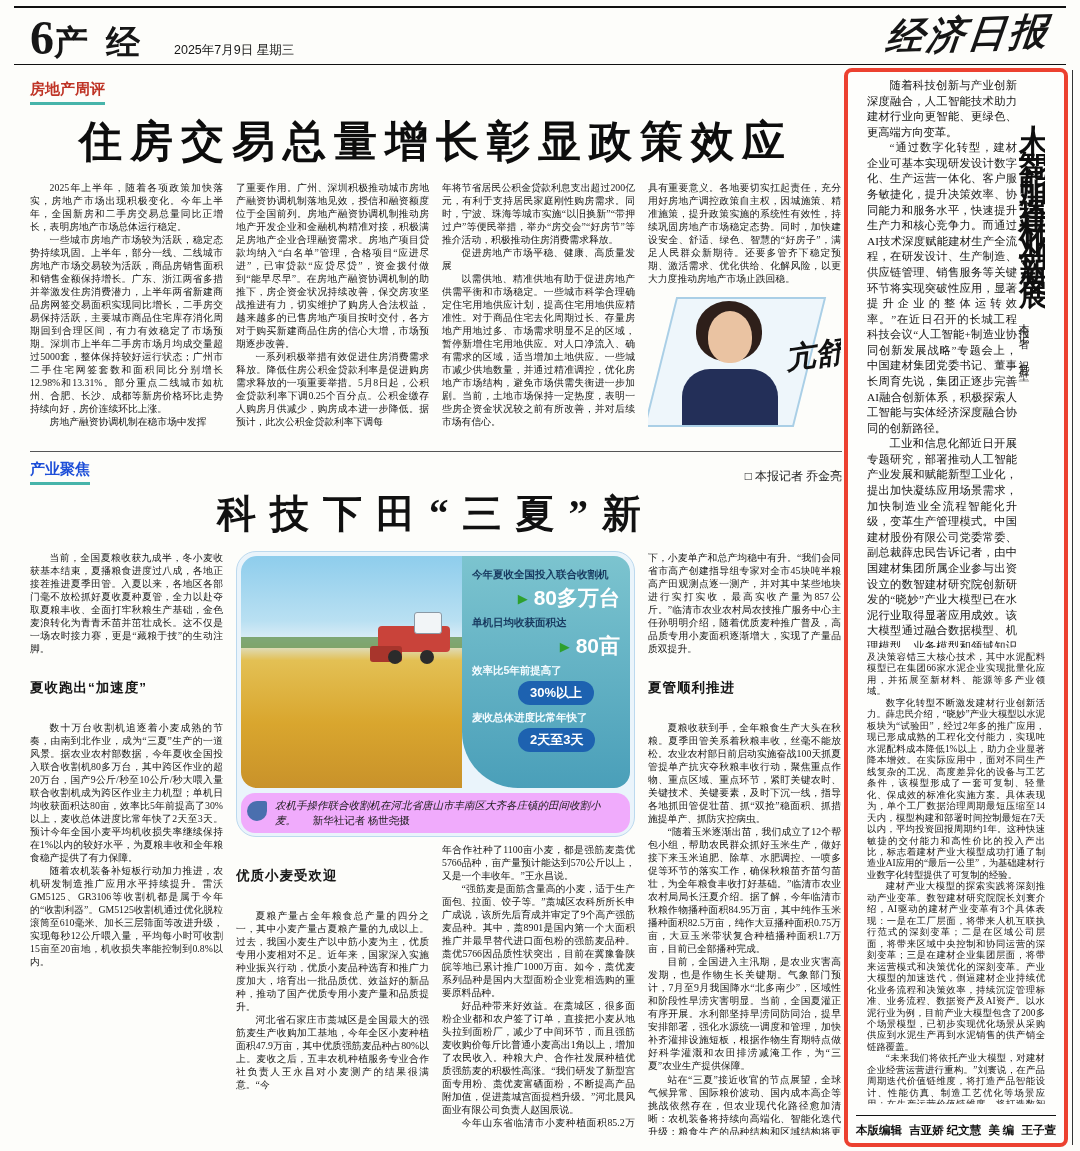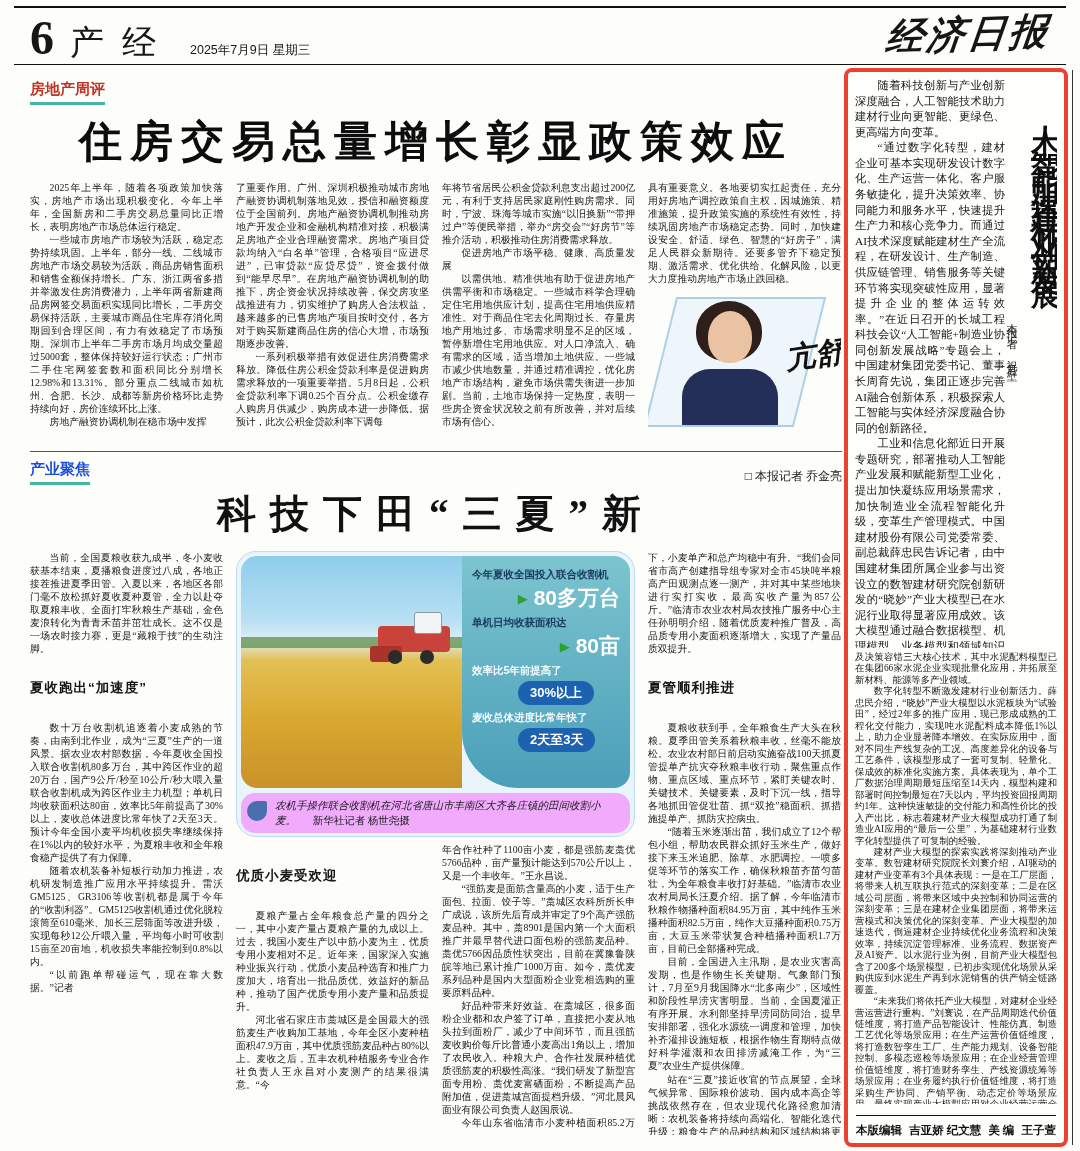--- a/index.html
+++ b/index.html
@@ -8,21 +8,21 @@
   .rule{position:absolute;left:14px;right:14px;border-top:2px solid #111;}
   .rule-top{top:6px;}
   .rule-header{top:64px;border-top-width:1px;}
   .rule-right{position:absolute;top:70px;bottom:6px;right:7px;border-left:1.5px solid #333;}
 
   
   .ph{position:absolute;left:30px;top:10px;right:30px;height:52px;display:flex;
       align-items:flex-end;justify-content:space-between;}
   .ph-left{display:flex;align-items:baseline;}
   .page-num{font-size:48px;font-weight:900;line-height:1;}
-  .section-name{font-size:34px;font-weight:400;letter-spacing:18px;margin-left:16px;line-height:1;}
+  .section-name{font-size:34px;font-weight:700;letter-spacing:18px;line-height:1;}
   .page-date{font-family:"Liberation Sans","DejaVu Sans",sans-serif;font-size:12.5px;
              font-weight:400;margin-left:16px;}
   .brand{font-size:38px;font-weight:900;font-style:italic;letter-spacing:3px;
          transform:rotate(-2deg) skewX(-8deg);margin-bottom:2px;}
 
   
   .main{position:absolute;left:30px;top:80px;width:812px;}
   .sec-label{display:inline-block;font-family:"Liberation Sans","DejaVu Sans",sans-serif;
              font-size:15px;font-weight:700;padding-bottom:3px;border-bottom:3px solid #47b4aa;}
   .sec-label.red{color:#bf3426;}
@@ -85,21 +85,21 @@
         border-radius:50% 50% 45% 45%;}
   .face{position:absolute;left:28px;top:10px;width:44px;height:52px;background:#eac3a2;
         border-radius:50% 50% 46% 46%;}
   .torso{position:absolute;left:2px;bottom:0;width:96px;height:56px;background:#232f58;
          border-radius:28px 28px 0 0;}
   .sig{position:absolute;right:-4px;top:44px;font-size:30px;font-weight:700;font-style:italic;
        transform:rotate(-8deg);color:#111;}
 
   
   .ai{position:absolute;left:844px;top:68px;width:224px;height:1079px;box-sizing:border-box;
-      border:4px solid #ec4130;border-radius:8px;background:#fefefc;padding:6px 7px;}
+      border:4px solid #ec4130;border-radius:8px;background:#fefefc;padding:6px 19px;}
   .ai-top{display:flex;height:570px;overflow:hidden;}
   .ai-narrow{width:150px;font-size:11.3px;line-height:1.38;text-align:justify;}
   .ai-narrow p{margin:0;text-indent:2em;}
   .ai-side{position:relative;flex:1;}
   .ai-title{position:absolute;top:24px;right:-3px;writing-mode:vertical-rl;text-orientation:upright;
             font-size:29px;font-weight:900;letter-spacing:13px;line-height:1;
             font-family:"Liberation Sans","DejaVu Sans",sans-serif;color:#0e0e0e;}
   .ai-byline{position:absolute;top:236px;left:-1px;writing-mode:vertical-rl;text-orientation:upright;
              font-size:11px;letter-spacing:5px;color:#222;}
   .ai-wide{height:452px;overflow:hidden;margin-top:4px;font-size:9.4px;line-height:1.22;text-align:justify;}
@@ -169,21 +169,20 @@
         <div class="byline">□ 本报记者 乔金亮</div>
       </div>
       <h2>科技下田“三夏”新</h2>
       <div class="s2-body">
 
         <div class="ncol s2col">
           <p>当前，全国夏粮收获九成半，冬小麦收获基本结束，夏播粮食进度过八成，各地正接茬推进夏季田管。入夏以来，各地区各部门毫不放松抓好夏收夏种夏管，全力以赴夺取夏粮丰收、全面打牢秋粮生产基础，金色麦浪转化为青青禾苗并茁壮成长。这不仅是一场农时接力赛，更是“藏粮于技”的生动注脚。</p>
           <p class="subhead">夏收跑出“加速度”</p>
           <p>数十万台收割机追逐着小麦成熟的节奏，由南到北作业，成为“三夏”生产的一道风景。据农业农村部数据，今年夏收全国投入联合收割机80多万台，其中跨区作业的超20万台，国产9公斤/秒至10公斤/秒大喂入量联合收割机成为跨区作业主力机型；单机日均收获面积达80亩，效率比5年前提高了30%以上，麦收总体进度比常年快了2天至3天。预计今年全国小麦平均机收损失率继续保持在1%以内的较好水平，为夏粮丰收和全年粮食稳产提供了有力保障。</p>
           <p>随着农机装备补短板行动加力推进，农机研发制造推广应用水平持续提升。雷沃GM5125、GR3106等收割机都是属于今年的“收割利器”。GM5125收割机通过优化脱粒滚筒至610毫米、加长三层筛面等改进升级，实现每秒12公斤喂入量，平均每小时可收割15亩至20亩地，机收损失率能控制到0.8%以内。</p>
-          <p>“以前跑单帮碰运气，现在靠大数据。”记者</p>
         </div>
 
         <div class="s2-mid">
           <div class="media">
             <div class="media-inner">
               <div class="photo">
                 <div class="trees"></div>
                 <div class="harv">
                   <div class="harv-body"></div>
                   <div class="harv-cab"></div>

